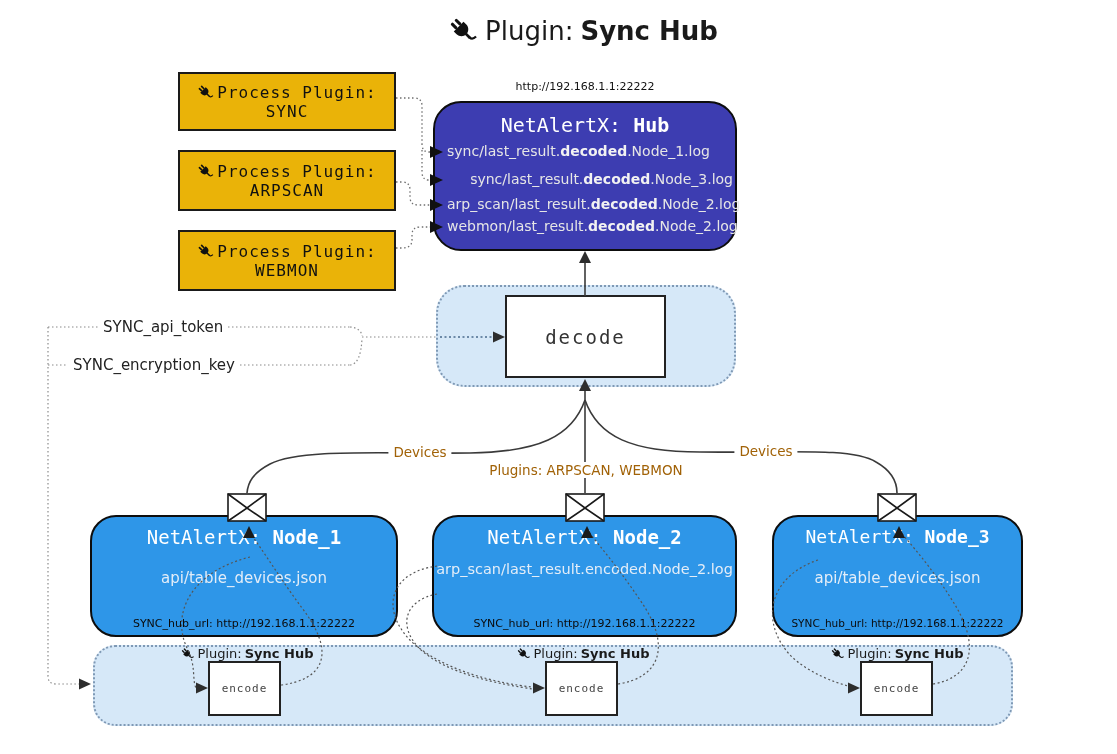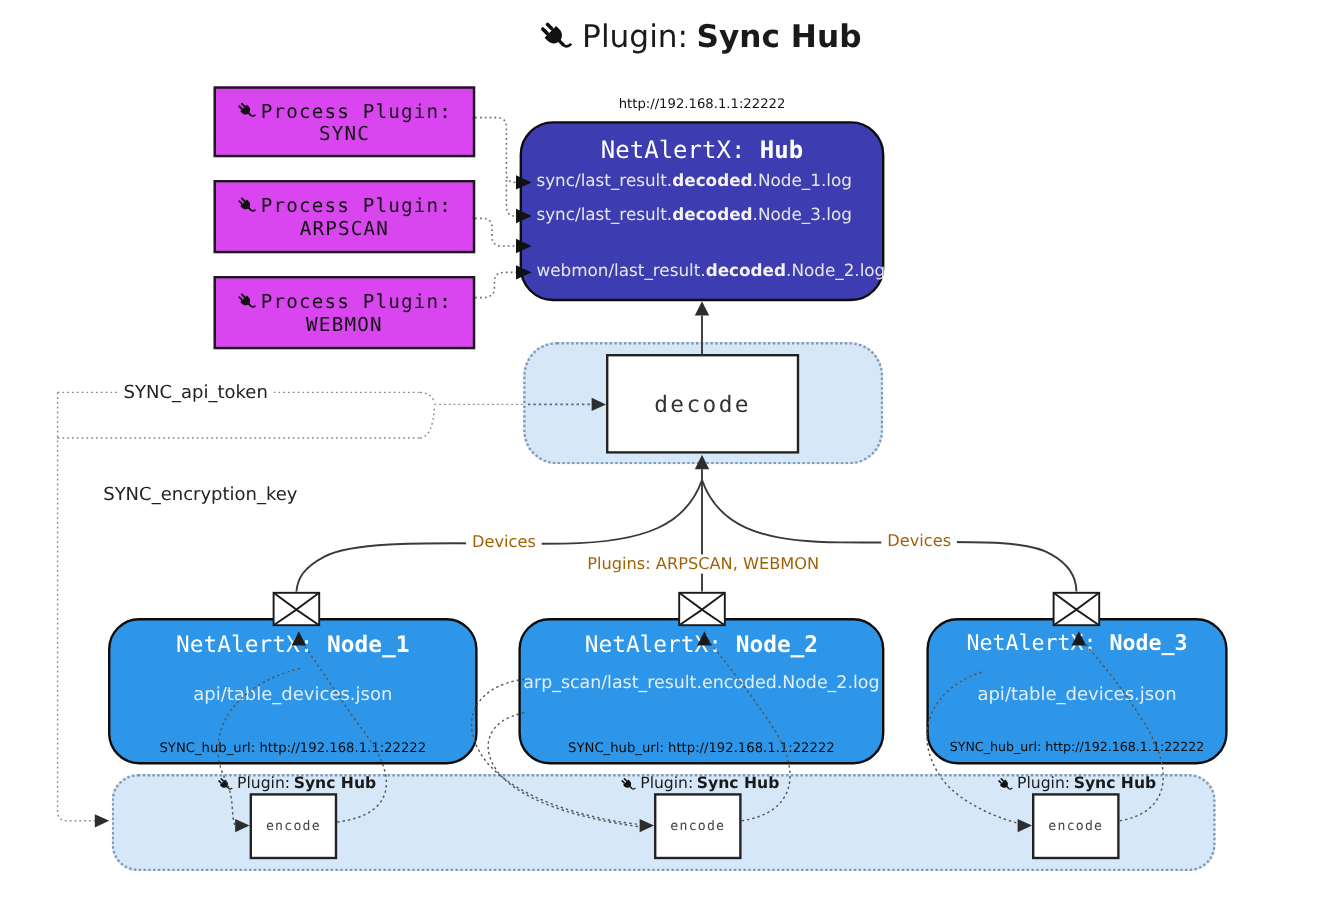--- a/index.html
+++ b/index.html
@@ -8,21 +8,21 @@
   svg.layer{position:absolute;left:0;top:0;width:1117px;height:754px;}
   #svg-under{z-index:0;}
   #svg-over{z-index:3;pointer-events:none;}
   .el{position:absolute;z-index:1;box-sizing:border-box;}
   .mono{font-family:"DejaVu Sans Mono", monospace;}
 
   .page-title{top:16px;left:583px;transform:translateX(-50%);white-space:nowrap;
               font-size:26px;color:#1a1a1a;display:flex;align-items:center;gap:7px;}
   .page-title b{font-weight:700;}
 
-  .pbox{left:178px;width:218px;background:#d946ef;border:2px solid #1a1a1a;
+  .pbox{left:178px;width:218px;background:#eab308;border:2px solid #1a1a1a;
         display:flex;flex-direction:column;align-items:center;justify-content:center;
         font-size:16px;letter-spacing:1px;color:#111;}
   .pbox .row1{display:flex;align-items:center;gap:3px;}
 
   .hub-url{left:433px;width:304px;top:80px;text-align:center;font-size:11px;color:#111;}
   .hub{left:433px;top:101px;width:304px;height:150px;background:#3d3db1;
        border:2px solid #0d0d0d;border-radius:28px;}
   .hub-title{left:433px;width:304px;top:113px;text-align:center;color:#fff;
              font-size:20px;white-space:nowrap;z-index:2;}
   .hub-line{left:447px;width:286px;height:18px;color:#e6e6e6;font-size:14px;
@@ -145,28 +145,29 @@
     </div>
     <div>WEBMON</div>
   </div>
 
   <div class="el hub-url">http://192.168.1.1:22222</div>
   <div class="el hub"></div>
   <div class="el hub-title mono">
     <span>NetAlertX: </span><b>Hub</b>
   </div>
   <div class="el hub-line" style="top:143px;"><span>sync/last_result.</span><b>decoded</b><span>.Node_1.log</span></div>
-  <div class="el hub-line" style="top:171px;"><span>sync/last_result.</span><b>decoded</b><span>.Node_3.log</span></div>
+  <div class="el hub-line" style="top:171px;text-align:right;"><span>sync/last_result.</span><b>decoded</b><span>.Node_3.log</span></div>
+  <div class="el hub-line" style="top:196px;"><span>arp_scan/last_result.</span><b>decoded</b><span>.Node_2.log</span></div>
   <div class="el hub-line" style="top:218px;"><span>webmon/last_result.</span><b>decoded</b><span>.Node_2.log</span></div>
 
   <div class="el panel decode-panel"></div>
   <div class="el iobox decode-box mono">decode</div>
 
   <div class="el masklbl cfg" style="left:98px;top:318px;">SYNC_api_token</div>
-  <div class="el masklbl cfg" style="left:81px;top:356px;margin-top:47px;">SYNC_encryption_key</div>
+  <div class="el masklbl cfg" style="left:68px;top:356px;">SYNC_encryption_key</div>
 
   <div class="el masklbl edge-lbl" style="left:420px;top:444px;">Devices</div>
   <div class="el masklbl edge-lbl" style="left:586px;top:462px;">Plugins: ARPSCAN, WEBMON</div>
   <div class="el masklbl edge-lbl" style="left:766px;top:443px;">Devices</div>
 
   <div class="el node" style="left:90px;width:308px;"></div>
   <div class="el node-title mono" style="left:90px;width:308px;"><span>NetAlertX: </span><b>Node_1</b></div>
   <div class="el node-line" style="left:90px;width:308px;top:569px;font-size:15px;">api/table_devices.json</div>
   <div class="el node-url" style="left:90px;width:308px;">SYNC_hub_url: http://192.168.1.1:22222</div>
 

